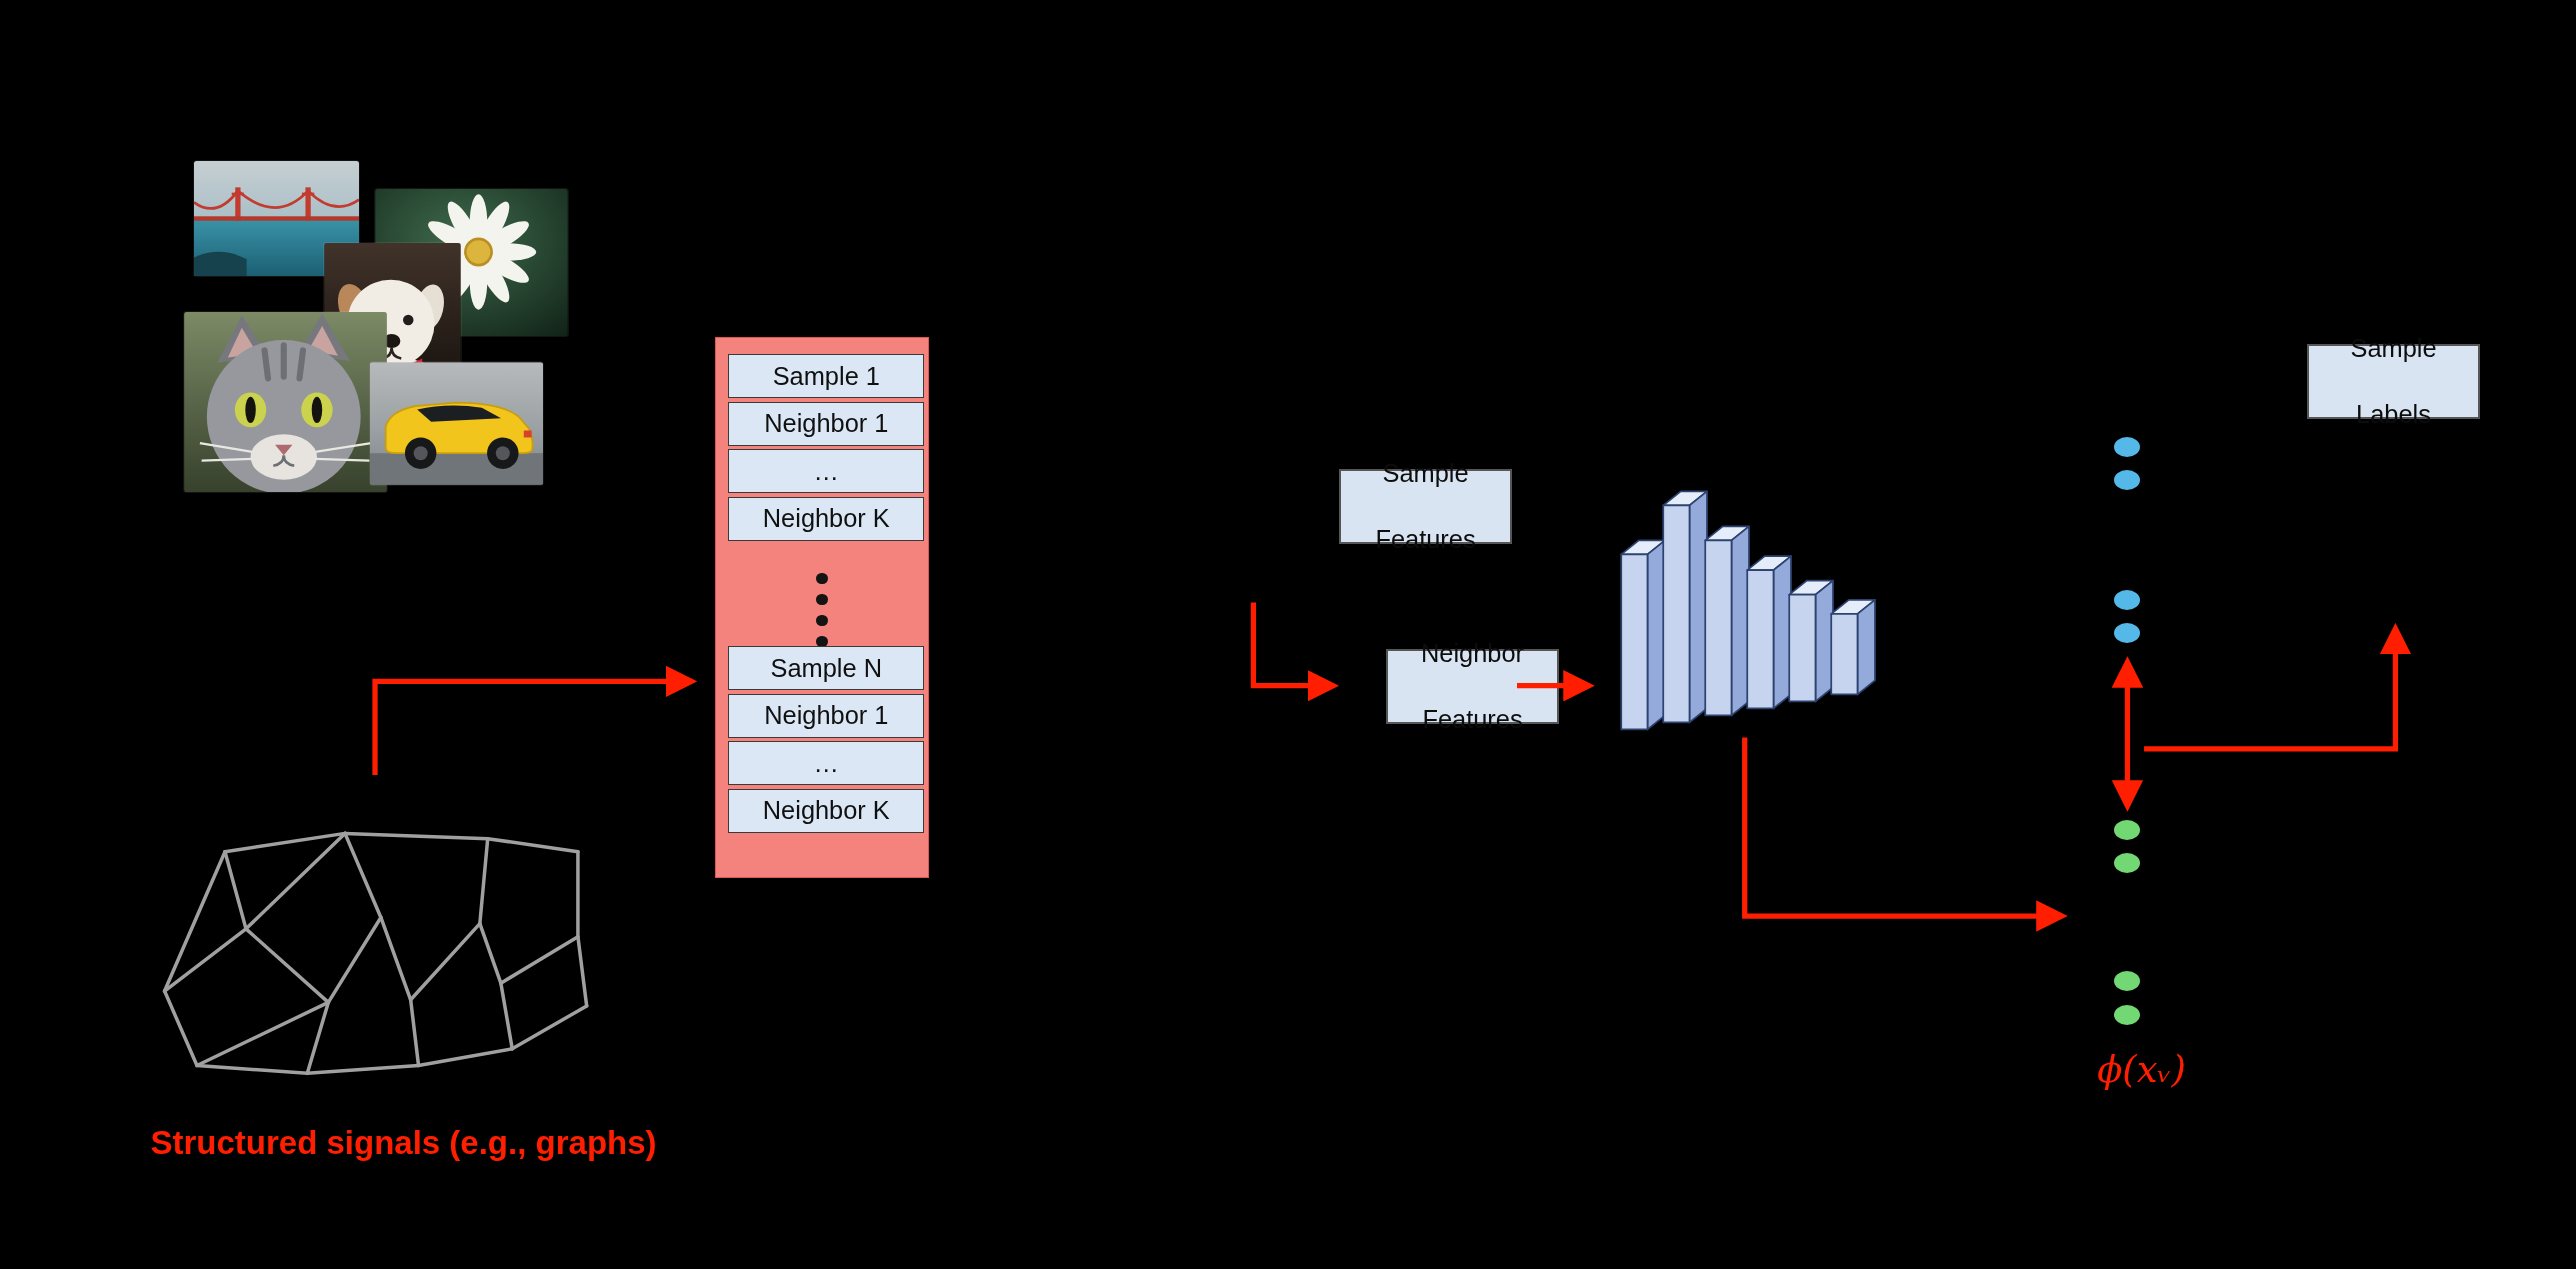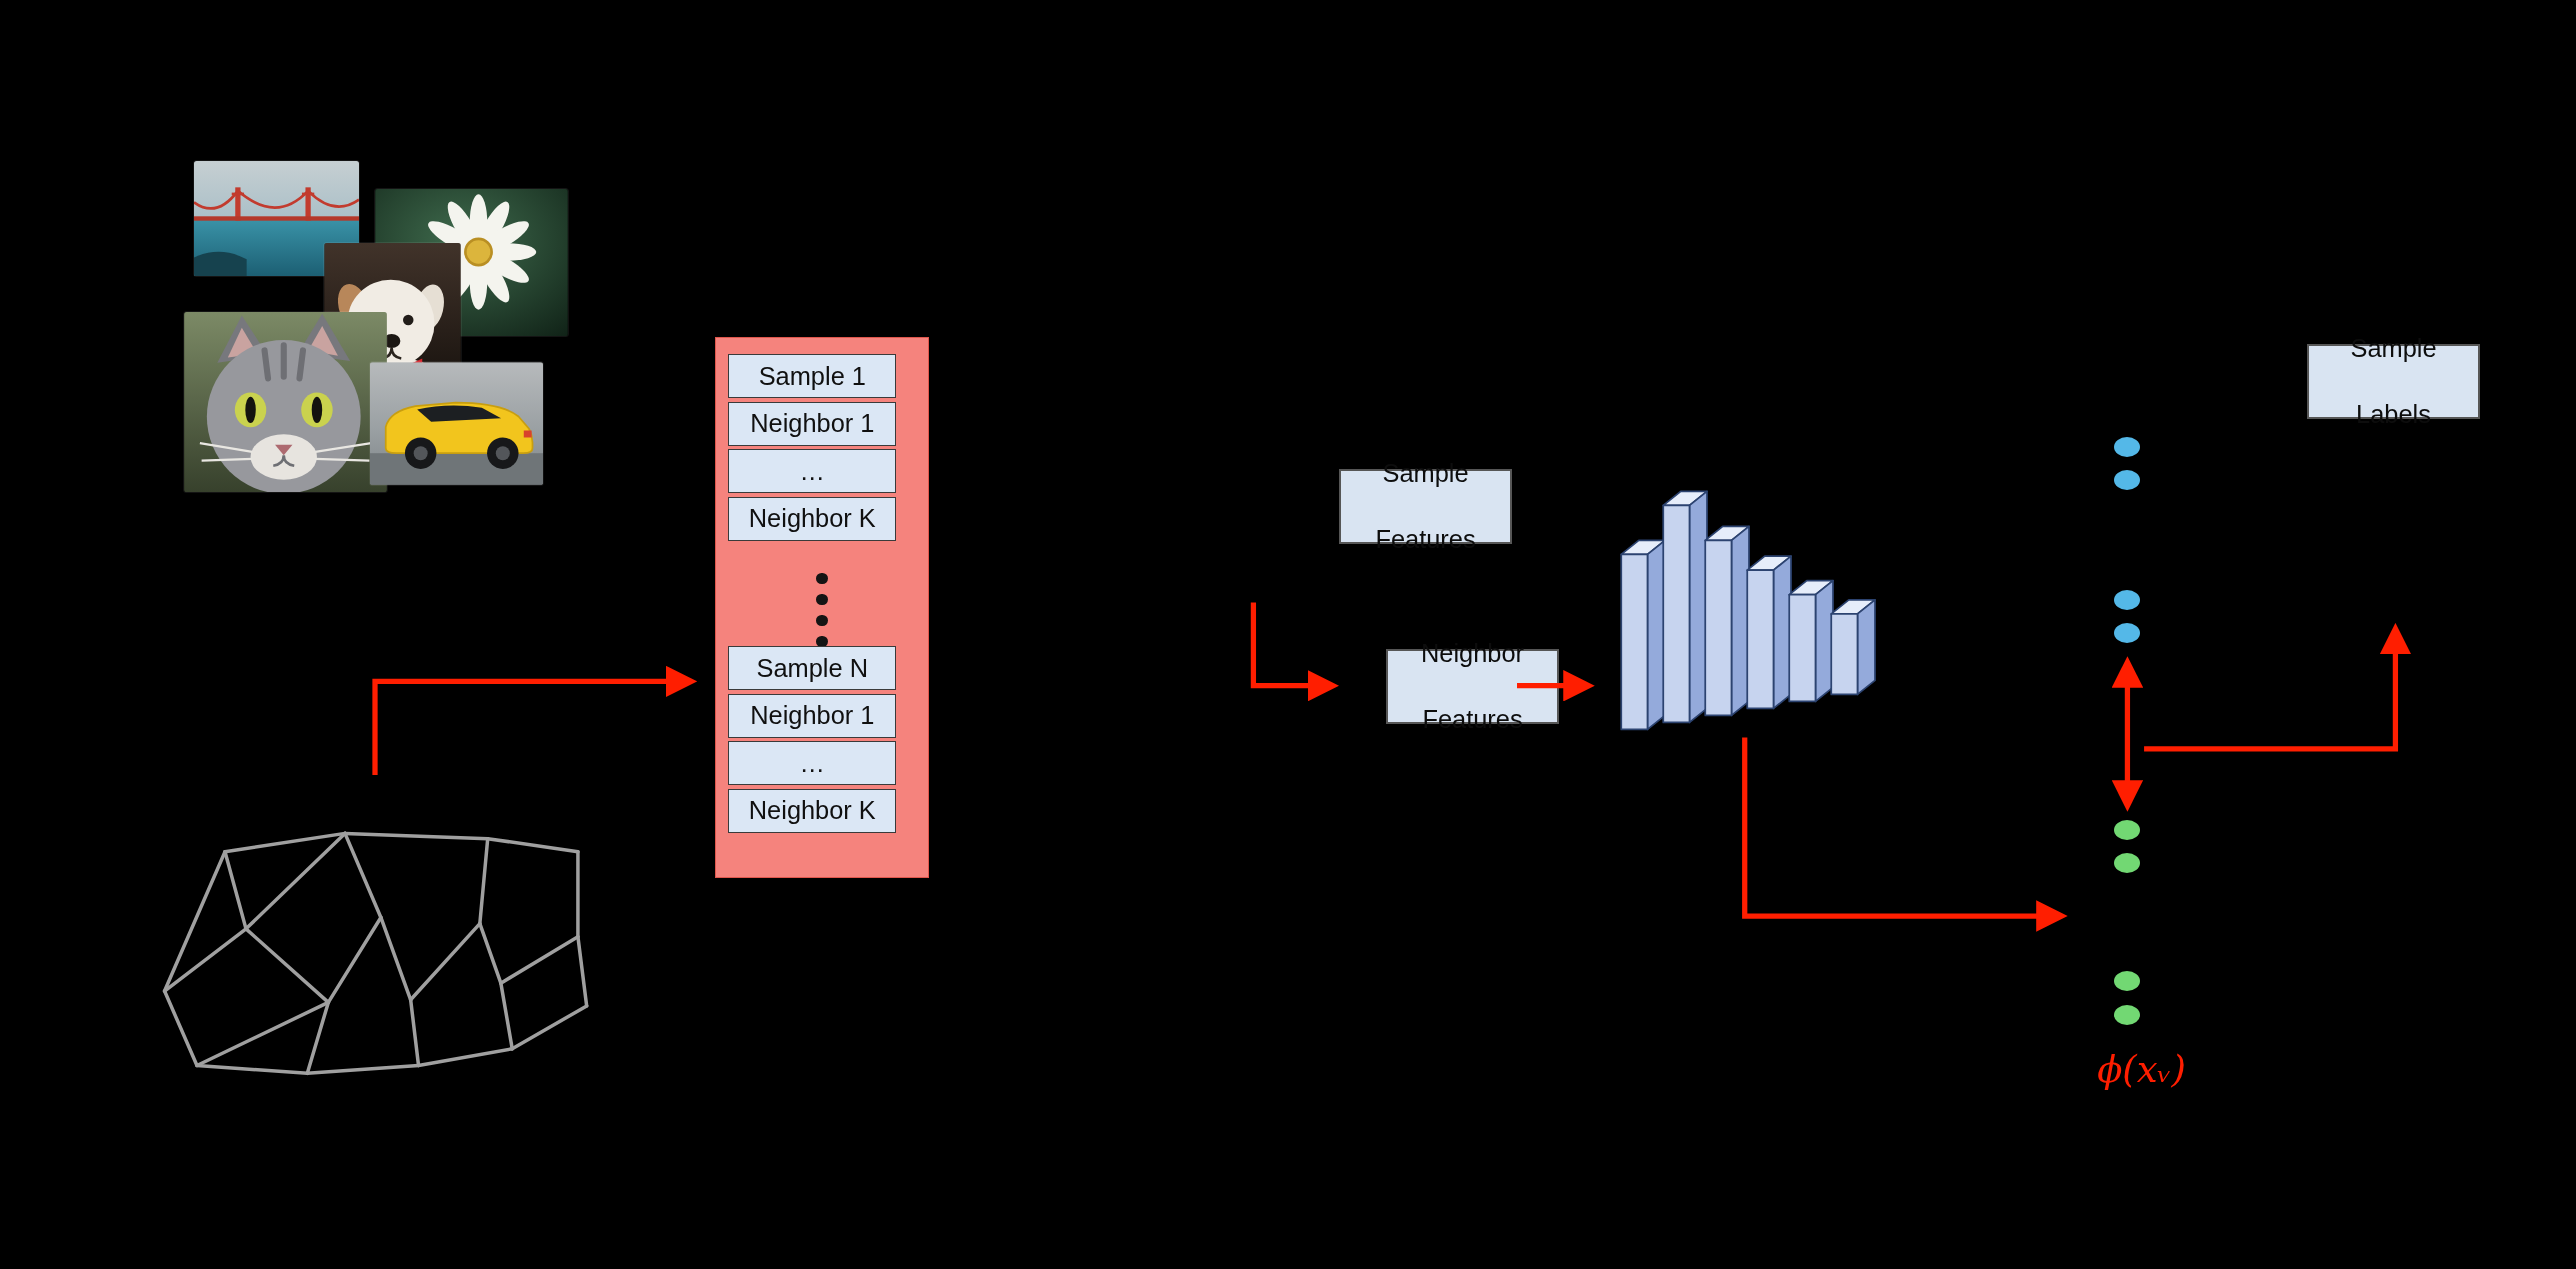--- a/index.html
+++ b/index.html
@@ -13,21 +13,21 @@
   .ph-bridge{left:194px;top:161px;width:165px;height:115px;z-index:1;}
   .ph-flower{left:375px;top:189px;width:193px;height:147px;z-index:2;}
   .ph-dog{left:324px;top:243px;width:137px;height:175px;z-index:3;}
   .ph-cat{left:184px;top:312px;width:203px;height:180px;z-index:4;}
   .ph-car{left:370px;top:362px;width:173px;height:123px;z-index:5;}
   
   .graph{position:absolute;left:140px;top:815px;width:473px;height:289px;}
   
   .batch{position:absolute;left:715px;top:337px;width:214px;height:541px;
     background:#f5837d;border:1.8px solid #e0564c;box-sizing:border-box;}
-  .cells{position:absolute;left:12.3px;width:168px;}
+  .cells{position:absolute;left:12.3px;width:196px;}
   .cells-top{top:16px;}
   .cells-bottom{top:308px;}
   .cell{height:44px;margin-bottom:3.5px;background:#dbe7f5;border:1.8px solid #3a3a3a;
     box-sizing:border-box;display:flex;align-items:center;justify-content:center;
     font-size:25.4px;color:#101010;}
   .vdots{position:absolute;left:0;top:235px;width:100%;display:flex;
     flex-direction:column;align-items:center;gap:9.6px;}
   .vdot{width:11.4px;height:11.4px;border-radius:50%;background:#141414;}
   
   .fbox{position:absolute;width:173px;height:75px;background:#d9e4f2;
@@ -296,16 +296,17 @@
     <g fill="none" stroke="#ff1e00" stroke-width="6">
       <path d="M428,885 L428,778 L785,778" marker-end="url(#ah)"></path>
       <path d="M1431,688 L1431,783 L1518,783" marker-end="url(#ah)"></path>
       <path d="M1732,783 L1810,783" marker-end="url(#ah)"></path>
       <path d="M1992,842 L1992,1046 L2350,1046" marker-end="url(#ah)"></path>
       <path d="M2429,760 L2429,916" marker-start="url(#ah)" marker-end="url(#ah)"></path>
       <path d="M2448,855 L2735,855 L2735,722" marker-end="url(#ah)"></path>
     </g>
   </svg>
 
+  <div class="caption cap-structured">Structured signals (e.g., graphs)</div>
   <div class="caption cap-phi">ϕ(xᵥ)</div>
 
 </div>
 
 
 </body></html>

